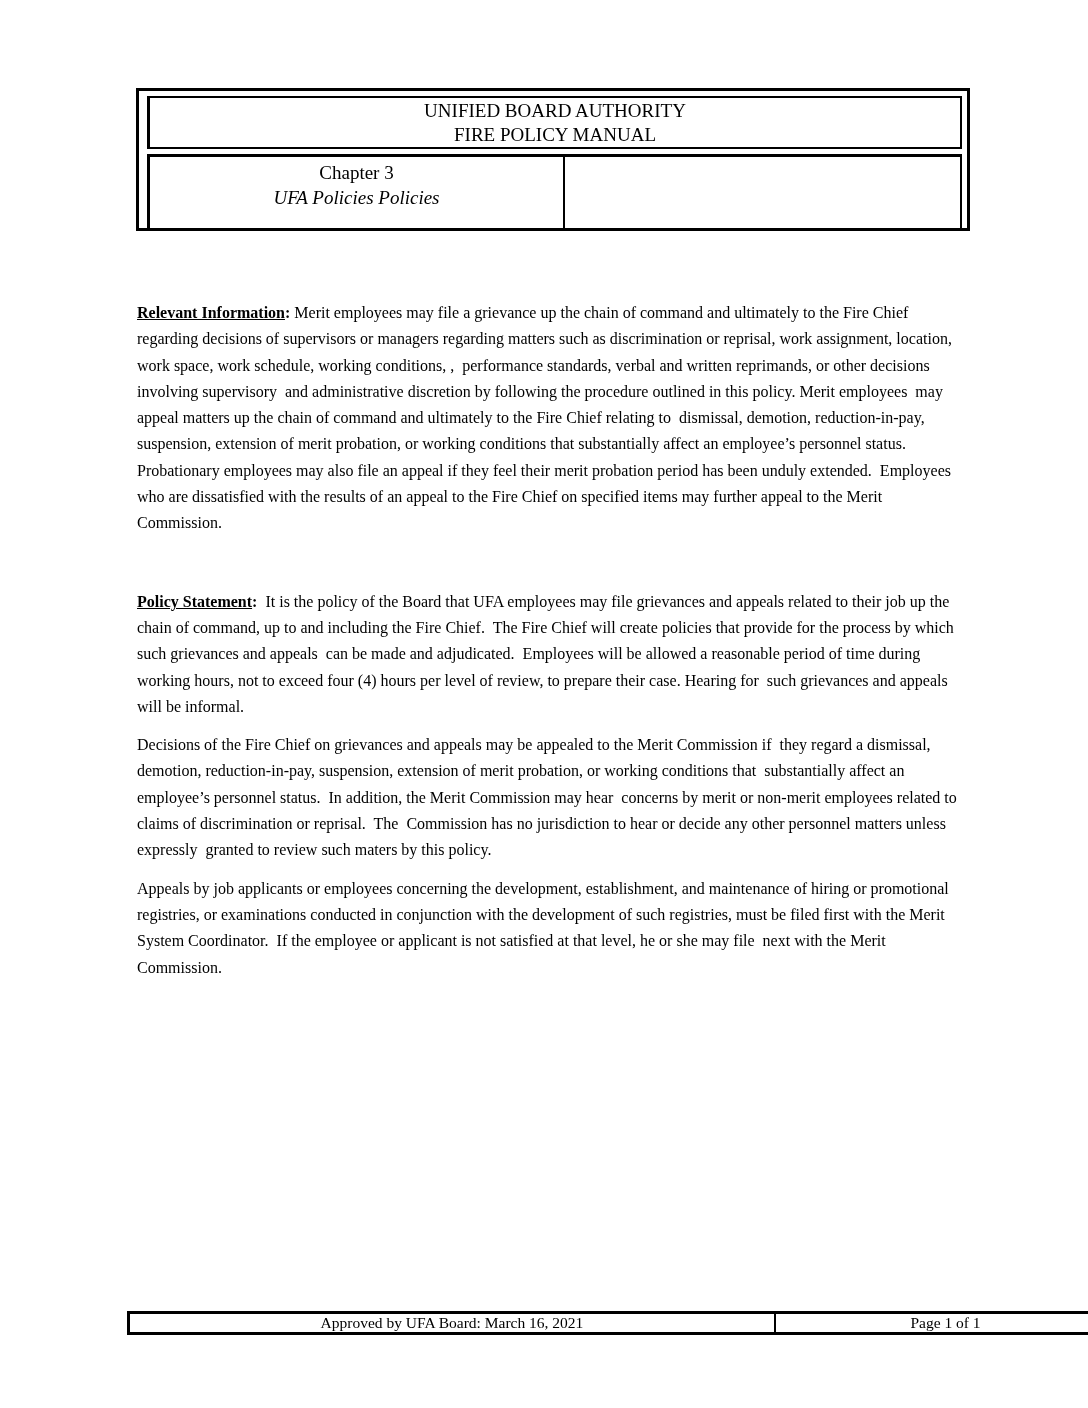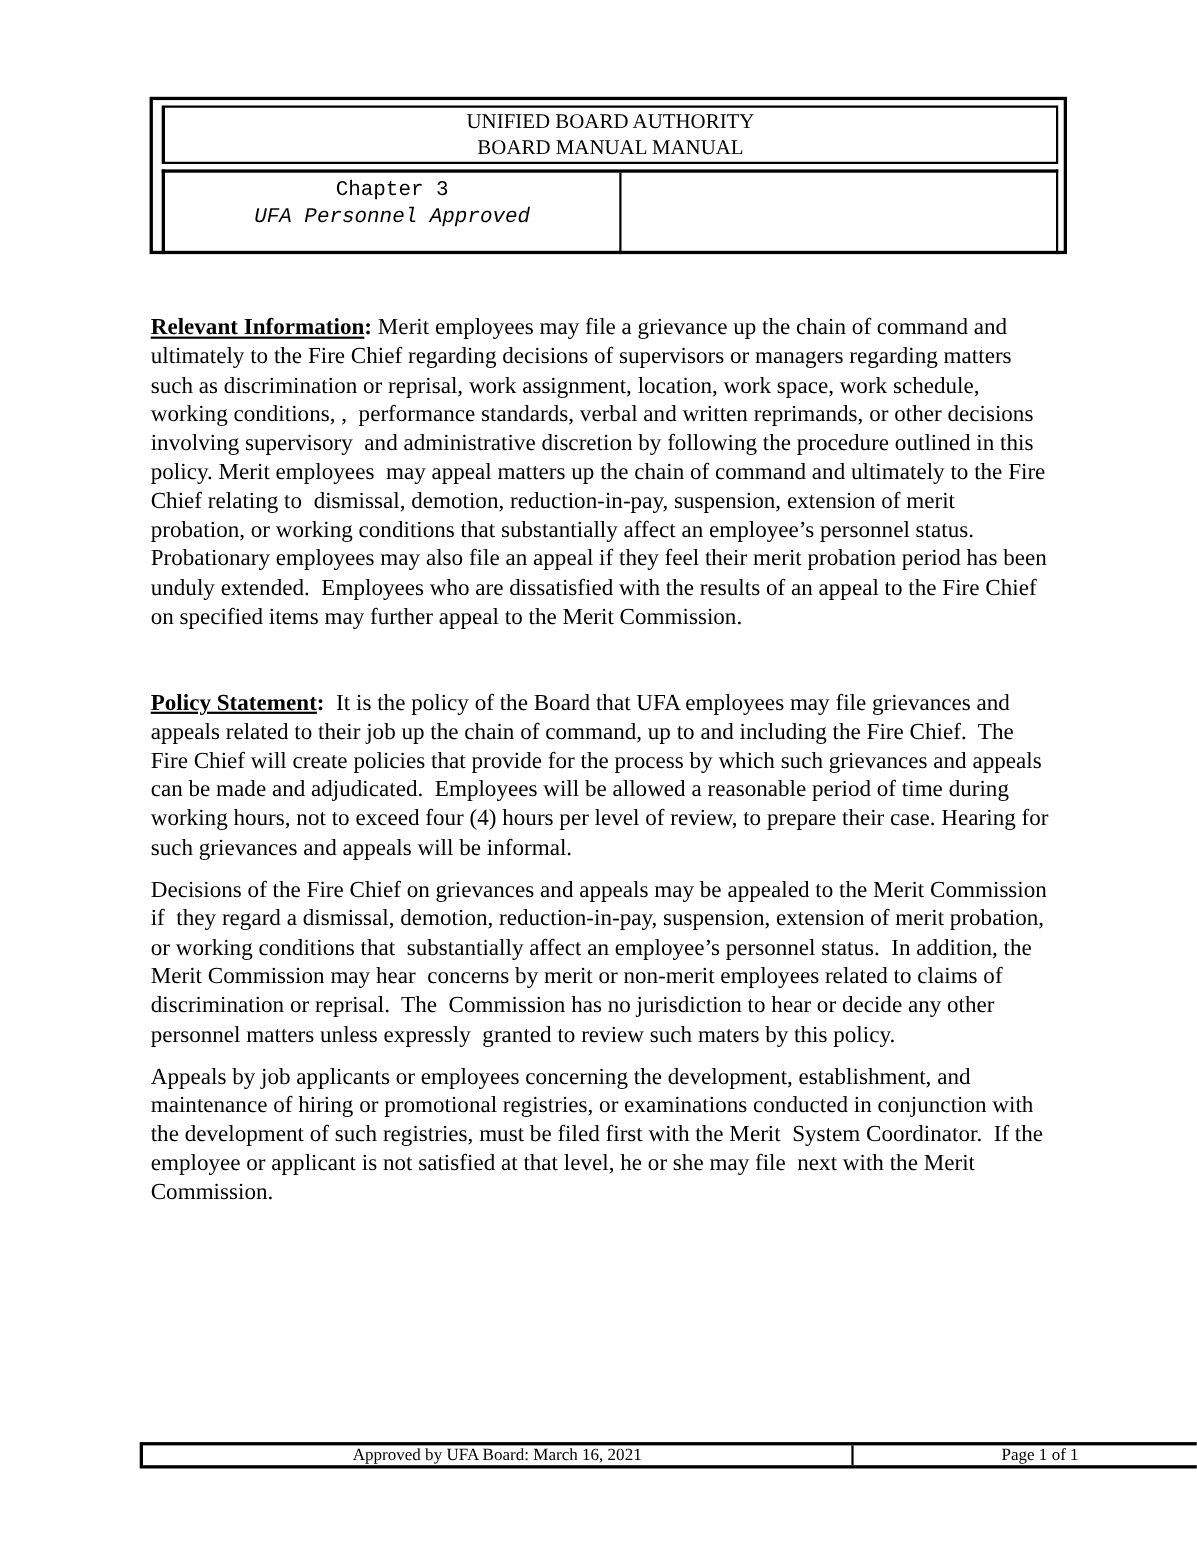--- a/index.html
+++ b/index.html
@@ -8,52 +8,52 @@
 
   
   .hdr-outer { position: absolute; left: 136px; top: 88px; width: 834px; height: 143px;
                border: 3px solid #000; box-sizing: border-box; }
   .hdr-top { position: absolute; left: 8px; top: 5px; right: 5px; height: 53px;
              border: 2px solid #000; border-left-width: 3px; box-sizing: border-box;
              text-align: center; font-size: 19px; line-height: 24px; padding-top: 1px; }
   .hdr-bottom { position: absolute; left: 8px; top: 63px; right: 5px; bottom: -3px;
                 border-top: 3px solid #000; border-left: 3px solid #000; border-right: 2px solid #000;
                 box-sizing: border-box; display: flex; }
-  .hdr-cell { flex: 1; text-align: center; font-size: 19px; line-height: 25px; padding-top: 3px; font-family: Liberation Mono, monospace; }
+  .hdr-cell { flex: 1; text-align: center; font-size: 19px; line-height: 25px; padding-top: 3px; }
   .hdr-cell.left { border-right: 2px solid #000; flex: 0 0 413px; }
   .hdr-cell .it { font-style: italic; display: block; }
   .hdr-cell .rm { display: block; }
 
   
-  .body { position: absolute; left: 137px; top: 284px; width: 820px;
-          font-size: 21px; line-height: 26.3px; }
+  .body { position: absolute; left: 137px; top: 300px; width: 820px;
+          font-size: 16px; line-height: 26.3px; }
   .para { margin: 0; white-space: pre-wrap; }
   .lbl { font-weight: bold; text-decoration: underline; }
   .gap-lg { height: 52px; }
   .gap-sm { height: 12px; }
 
   
   .footer { position: absolute; left: 127px; top: 1311px; width: 991px; height: 24px;
             border: 3px solid #000; box-sizing: border-box; display: flex;
             font-size: 15.5px; line-height: 18px; }
   .footer .f-left { flex: 0 0 644px; text-align: center; border-right: 2px solid #000; }
   .footer .f-right { flex: 1; text-align: center; }
 </style>
 </head>
 <body>
 
 <div class="hdr-outer">
   <div class="hdr-top">
     <div>UNIFIED BOARD AUTHORITY</div>
-    <div>BOARD MANUAL MANUAL</div>
+    <div>FIRE POLICY MANUAL</div>
   </div>
   <div class="hdr-bottom">
     <div class="hdr-cell left">
       <span class="rm">Chapter 3</span>
-      <span class="it">UFA Personnel Approved</span>
+      <span class="it">UFA Policies Policies</span>
     </div>
   </div>
 </div>
 
 <div class="body">
   <p class="para"><span class="lbl">Relevant Information</span><b>:</b><span> Merit employees may file a grievance up the chain of command and ultimately to the Fire Chief regarding decisions of supervisors or managers regarding matters such as discrimination or reprisal, work assignment, location, work space, work schedule, working conditions, ,  performance standards, verbal and written reprimands, or other decisions involving supervisory  and administrative discretion by following the procedure outlined in this policy. Merit employees  may appeal matters up the chain of command and ultimately to the Fire Chief relating to  dismissal, demotion, reduction-in-pay, suspension, extension of merit probation, or working conditions that substantially affect an employee’s personnel status. Probationary employees may also file an appeal if they feel their merit probation period has been unduly extended.  Employees who are dissatisfied with the results of an appeal to the Fire Chief on specified items may further appeal to the Merit Commission.</span></p>
 
   <div class="gap-lg"></div>
 
   <p class="para"><span class="lbl">Policy Statement</span><b>:</b><span>  It is the policy of the Board that UFA employees may file grievances and appeals related to their job up the chain of command, up to and including the Fire Chief.  The Fire Chief will create policies that provide for the process by which such grievances and appeals  can be made and adjudicated.  Employees will be allowed a reasonable period of time during  working hours, not to exceed four (4) hours per level of review, to prepare their case. Hearing for  such grievances and appeals will be informal.</span></p>

